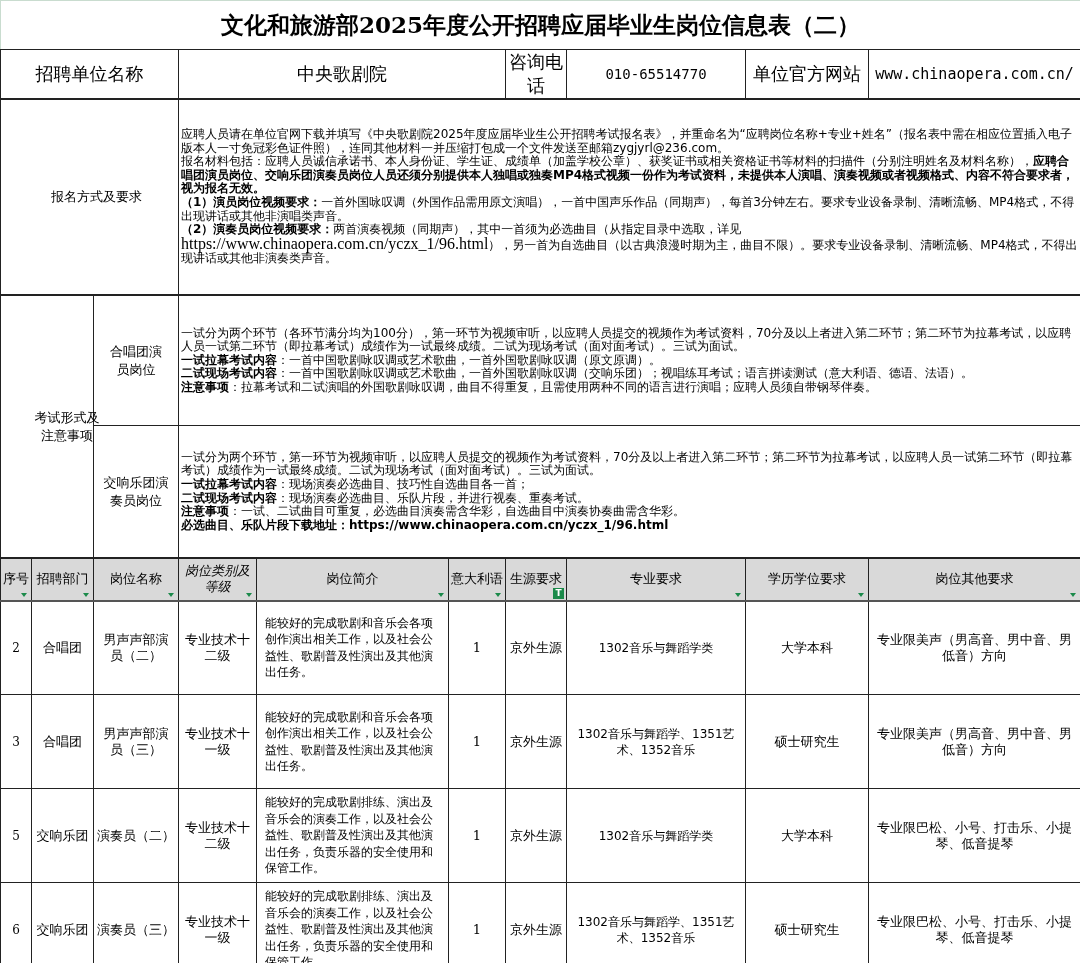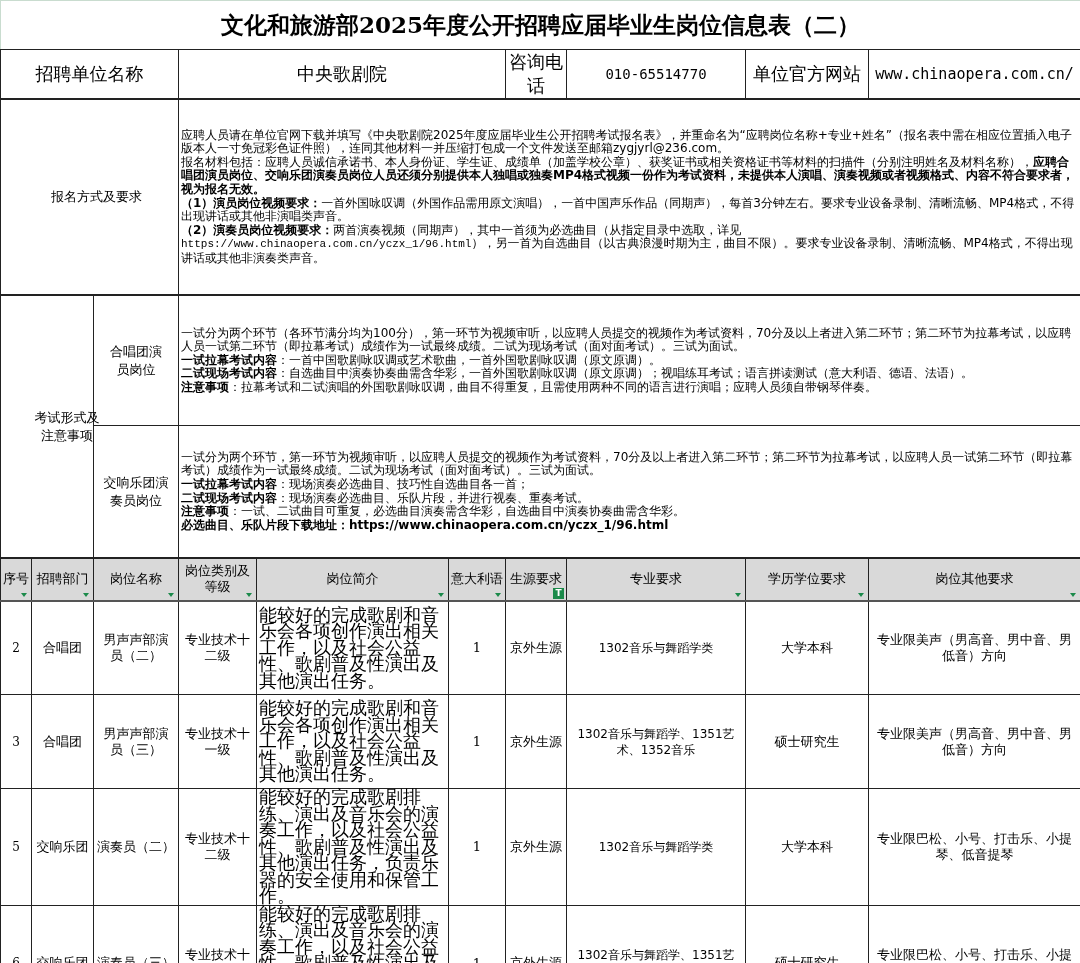--- a/index.html
+++ b/index.html
@@ -8,28 +8,28 @@
   table { border-collapse:collapse; table-layout:fixed; width:1080px; }
   td { border:1px solid #222; box-sizing:border-box; padding:0 2px; vertical-align:middle; }
   .title-row td { border:none; border-left:1px solid #c9dccf; border-right:1px solid #c9dccf; height:48px; text-align:center; font-family:"DejaVu Serif","Liberation Serif",serif; font-weight:bold; font-size:23px; letter-spacing:0px; }
   .info td { height:40px; font-size:18px; text-align:center; font-family:"DejaVu Sans",sans-serif; }
   .info td.url { font-family:"DejaVu Sans Mono","Liberation Mono",monospace; font-size:15px; }
   .info td.phone { font-family:"DejaVu Sans Mono","Liberation Mono",monospace; font-size:14px;text-align:center; }
   .label { text-align:center; font-size:13px; }
   .para { font-size:12px; line-height:13.6px; text-align:left; vertical-align:middle; padding:0 2px; }
   .para p { margin:0; }
   .para .b { font-weight:bold; }
-  .mono { font-family:Liberation Mono, monospace; font-size:11px; }
+  .mono { font-family:Liberation Serif, serif; font-size:16px; }
   .hdr td { background:#d9d9d9; height:42px; font-size:13px; text-align:center; position:relative; border-bottom:2px solid #555; }
   .hdr td .flt { position:absolute; right:2px; bottom:2px; width:9px; height:7px; }
   .hdr td .flt::after { content:""; position:absolute; left:1px; top:2px; border-left:3.5px solid transparent; border-right:3.5px solid transparent; border-top:4px solid #1b8a4a; }
   .hdr td .flt.active { width:11px; height:11px; background:#1b8a4a; color:#fff; font-size:9px; font-weight:bold; line-height:11px; text-align:center; bottom:1px; }
   .hdr td .flt.active::after { display:none; }
   .row td { height:94px; font-size:13px; text-align:center; }
-  .row td.desc { text-align:left; font-size:18px; line-height:16.5px; padding:0 2px; }
+  .row td.desc { text-align:left; font-size:12px; line-height:16.5px; padding:0 8px; }
   .row td.num { font-family:"DejaVu Serif","Liberation Serif",serif; font-size:13px; }
   .row td.ser { font-family:"DejaVu Serif","Liberation Serif",serif; font-size:12px; }
   .row td.major { font-size:12px; line-height:16px; }
   .row td.other { font-size:13px; line-height:16px; }
 </style>
 </head>
 <body>
 
 <div class="sheet">
 <table>
@@ -100,21 +100,21 @@
           <col style="width:85px">
           <col style="width:902px">
     </colgroup>
     <tbody>
           <tr>
       <td class="label" rowspan="2"><span style="display:inline-block; width:72px;margin-left:28px;">考试形式及注意事项</span></td>
       <td class="label" style="height:130px;"><span style="display:inline-block; width:56px;">合唱团演员岗位</span></td>
       <td class="para">
         <p>一试分为两个环节（各环节满分均为100分），第一环节为视频审听，以应聘人员提交的视频作为考试资料，70分及以上者进入第二环节；第二环节为拉幕考试，以应聘人员一试第二环节（即拉幕考试）成绩作为一试最终成绩。二试为现场考试（面对面考试）。三试为面试。</p>
         <p><span class="b">一试拉幕考试内容</span><span>：一首中国歌剧咏叹调或艺术歌曲，一首外国歌剧咏叹调（原文原调）。</span></p>
-        <p><span class="b">二试现场考试内容</span><span>：自选曲目中演奏协奏曲需含华彩，一首外国歌剧咏叹调（原文原调）；视唱练耳考试；语言拼读测试（意大利语、德语、法语）。</span></p>
+        <p><span class="b">二试现场考试内容</span><span>：一首中国歌剧咏叹调或艺术歌曲，一首外国歌剧咏叹调（交响乐团）；视唱练耳考试；语言拼读测试（意大利语、德语、法语）。</span></p>
         <p><span class="b">注意事项</span><span>：拉幕考试和二试演唱的外国歌剧咏叹调，曲目不得重复，且需使用两种不同的语言进行演唱；应聘人员须自带钢琴伴奏。</span></p>
       </td>
     </tr>
     <tr>
       <td class="label" style="height:132px;"><span style="display:inline-block; width:70px;">交响乐团演奏员岗位</span></td>
       <td class="para">
         <p>一试分为两个环节，第一环节为视频审听，以应聘人员提交的视频作为考试资料，70分及以上者进入第二环节；第二环节为拉幕考试，以应聘人员一试第二环节（即拉幕考试）成绩作为一试最终成绩。二试为现场考试（面对面考试）。三试为面试。</p>
         <p><span class="b">一试拉幕考试内容</span><span>：现场演奏必选曲目、技巧性自选曲目各一首；</span></p>
         <p><span class="b">二试现场考试内容</span><span>：现场演奏必选曲目、乐队片段，并进行视奏、重奏考试。</span></p>
         <p><span class="b">注意事项</span><span>：一试、二试曲目可重复，必选曲目演奏需含华彩，自选曲目中演奏协奏曲需含华彩。</span></p>
@@ -135,21 +135,21 @@
           <col style="width:61px">
           <col style="width:179px">
           <col style="width:123px">
           <col style="width:212px">
     </colgroup>
     <tbody>
           <tr class="hdr">
       <td><span>序号</span><span class="flt"></span></td>
       <td><span>招聘部门</span><span class="flt"></span></td>
       <td><span>岗位名称</span><span class="flt"></span></td>
-      <td style="line-height:16px;"><span style="display:inline-block; width:70px;">岗位类别及等级</span><span class="flt"></span></td>
+      <td style="line-height:16px;font-style:italic;"><span style="display:inline-block; width:70px;">岗位类别及等级</span><span class="flt"></span></td>
       <td><span>岗位简介</span><span class="flt"></span></td>
       <td><span>意大利语</span><span class="flt"></span></td>
       <td><span>生源要求</span><span class="flt active">T</span></td>
       <td><span>专业要求</span><span class="flt"></span></td>
       <td><span>学历学位要求</span><span class="flt"></span></td>
       <td><span>岗位其他要求</span><span class="flt"></span></td>
     </tr>
 
     <tr class="row">
       <td class="ser">2</td>

